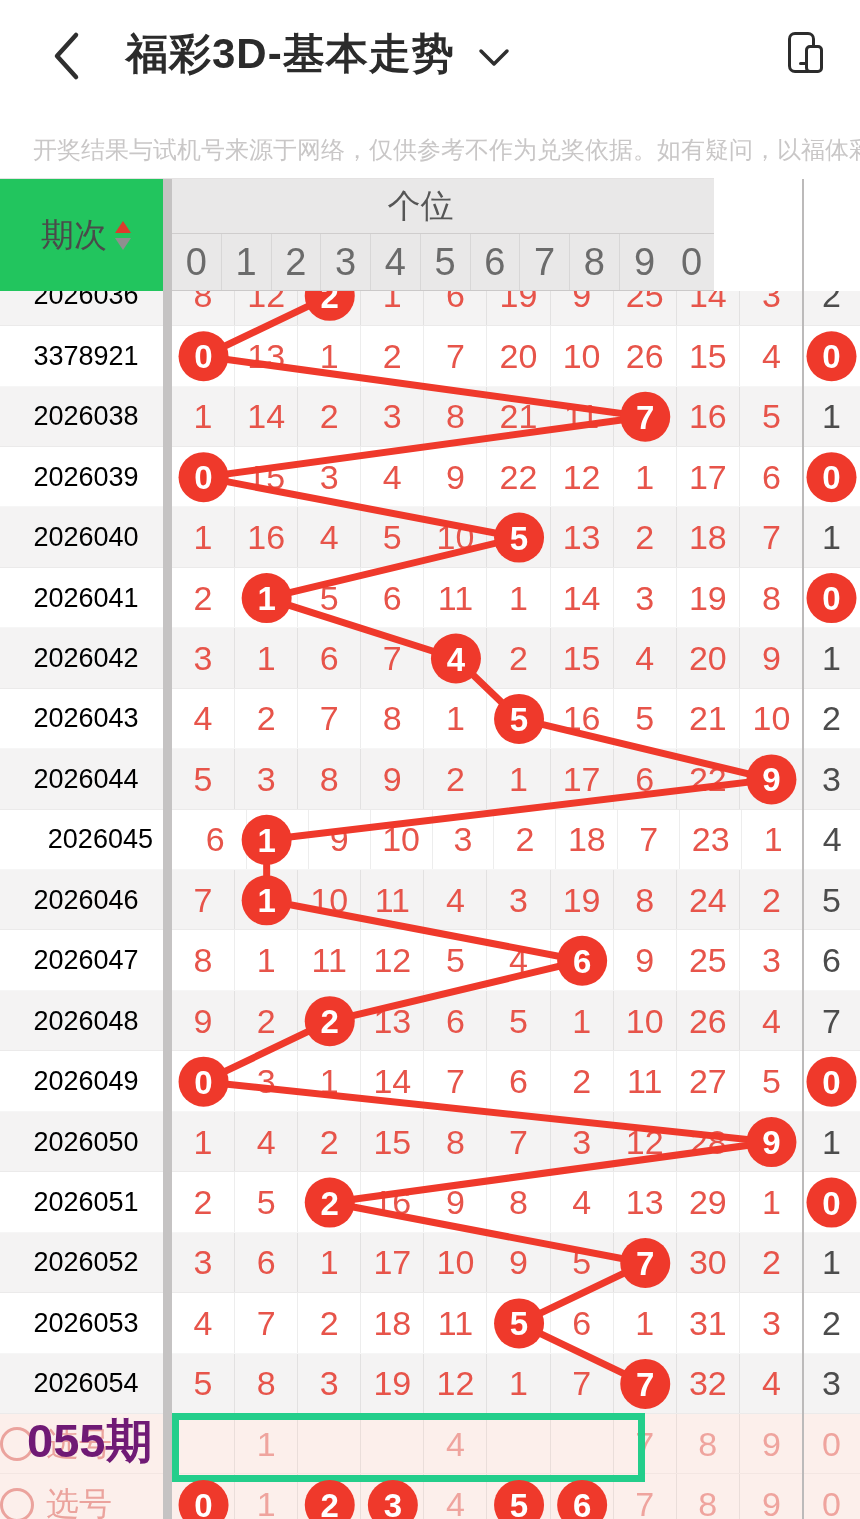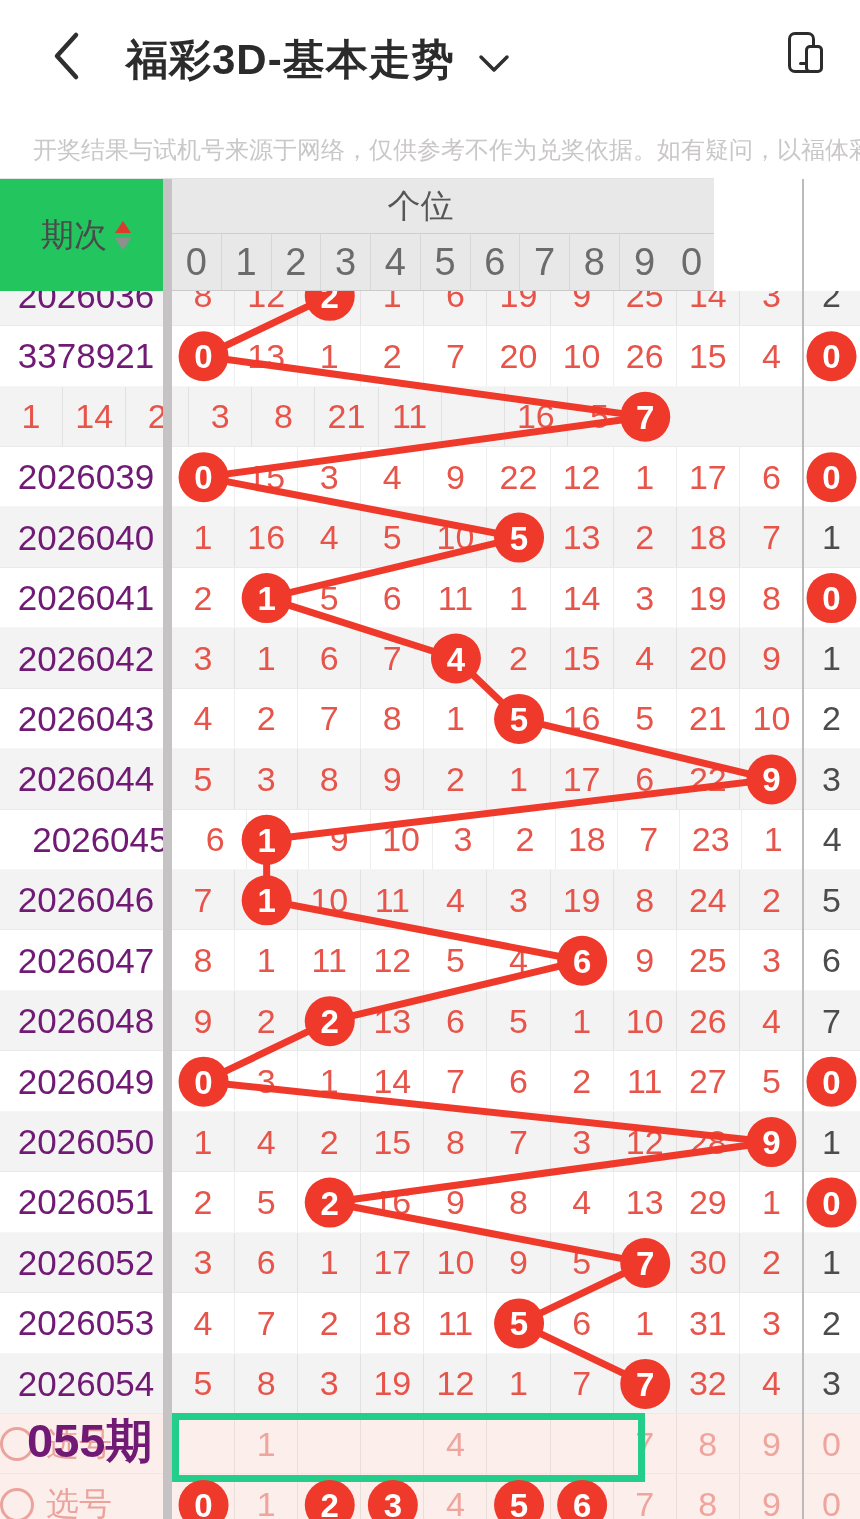--- a/index.html
+++ b/index.html
@@ -4,21 +4,21 @@
 <style>
   * { margin:0; padding:0; box-sizing:border-box; }
   html,body { background:#fff; }
   .app {
     position:relative; width:860px; height:1519px; overflow:hidden;
     background:#fff; font-family:"Liberation Sans", sans-serif;
   }
   
   .topbar { position:absolute; top:0; left:0; width:860px; height:110px; background:#fff; }
   .back-btn { position:absolute; left:50px; top:30px; width:34px; height:52px; background:none; border:none; cursor:pointer; }
-  .title-wrap { position:absolute; left:126px; top:32px; display:flex; align-items:center; cursor:pointer;text-align:center; }
+  .title-wrap { position:absolute; left:126px; top:26px; display:flex; align-items:center; cursor:pointer;text-align:center; }
   .page-title { font-size:42px; font-weight:700; color:#2b2b2b; letter-spacing:1px; white-space:nowrap; }
   .chev-down { margin-left:22px; margin-top:8px; }
   .dual-btn { position:absolute; left:786px; top:32px; width:48px; height:48px; background:none; border:none; cursor:pointer; }
   .ds-outer { position:absolute; left:2px; top:0; width:27px; height:41px; border:3px solid #2c2c2c; border-radius:7px; background:#fff; }
   .ds-dash  { position:absolute; left:8px; bottom:5px; width:9px; height:3px; background:#2c2c2c; border-radius:2px; }
   .ds-inner { position:absolute; left:19px; top:13px; width:18px; height:28px; border:3px solid #2c2c2c; border-radius:5px; background:#fff; }
   
   .disclaimer {
     position:absolute; top:133px; left:33px; width:827px; height:34px;
     font-size:24px; color:#c9c7c7; white-space:nowrap; overflow:hidden; line-height:34px;
@@ -42,21 +42,21 @@
   .tri-up { width:0; height:0; border-left:8px solid transparent; border-right:8px solid transparent; border-bottom:12px solid #dd3b2d; }
   .tri-down { width:0; height:0; border-left:8px solid transparent; border-right:8px solid transparent; border-top:12px solid #8f8f8f; }
   
   .tbody { position:absolute; top:112px; left:0; width:860px; z-index:1; }
   .row { overflow:hidden; border-bottom:1px solid rgba(0,0,0,0.035); }
   .row-inner { height:60.45px; display:flex; }
   .r-even { background:#f4f3f3; }
   .r-odd  { background:#ffffff; }
   .r-pick { background:#fcefeb; }
   .lbl { width:172px; display:flex; align-items:center; justify-content:center;
-    font-size:35px; color:#701a75; }
+    font-size:27px; color:#000000; }
   .cell { width:63.1px; display:flex; align-items:center; justify-content:center;
     font-size:34px; border-right:1px solid rgba(0,0,0,0.07); }
   .cell.c9 { border-right:none; }
   .cell.cextra { width:57px; border-right:none; }
   .num-red  { color:#e7544a; }
   .num-dark { color:#4c4c4c; }
   .num-pink { color:#efa49e; }
   .pick-lbl { width:172px; display:flex; align-items:center; justify-content:flex-start; }
   .radio { width:34px; height:34px; border:3px solid #eba39d; border-radius:50%; background:transparent; flex:none; cursor:pointer; }
   .pick-text { margin-left:12px; font-size:33px; color:#eba39d; }
@@ -153,20 +153,21 @@
             <div class="cell num-red">20</div>
             <div class="cell num-red">10</div>
             <div class="cell num-red">26</div>
             <div class="cell num-red">15</div>
             <div class="cell num-red c9">4</div>
             <div class="cell cextra "></div>
           </div>
         </div>
         <div class="row r-even" style="height: 60.45px;">
           <div class="row-inner">
+            <div class="lbl">2026038</div>
             <div class="cell num-red">1</div>
             <div class="cell num-red">14</div>
             <div class="cell num-red">2</div>
             <div class="cell num-red">3</div>
             <div class="cell num-red">8</div>
             <div class="cell num-red">21</div>
             <div class="cell num-red">11</div>
             <div class="cell num-red"></div>
             <div class="cell num-red">16</div>
             <div class="cell num-red c9">5</div>

